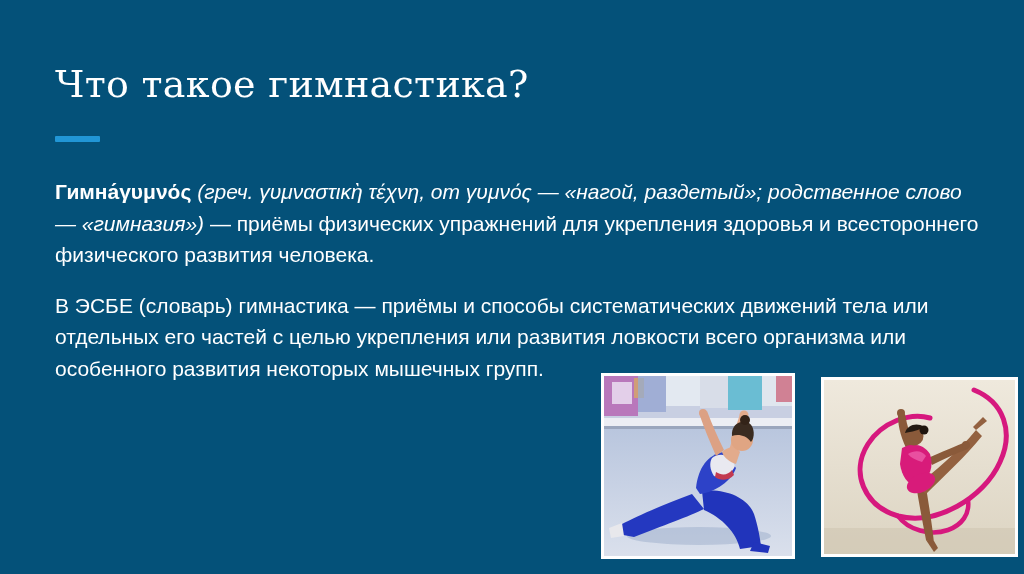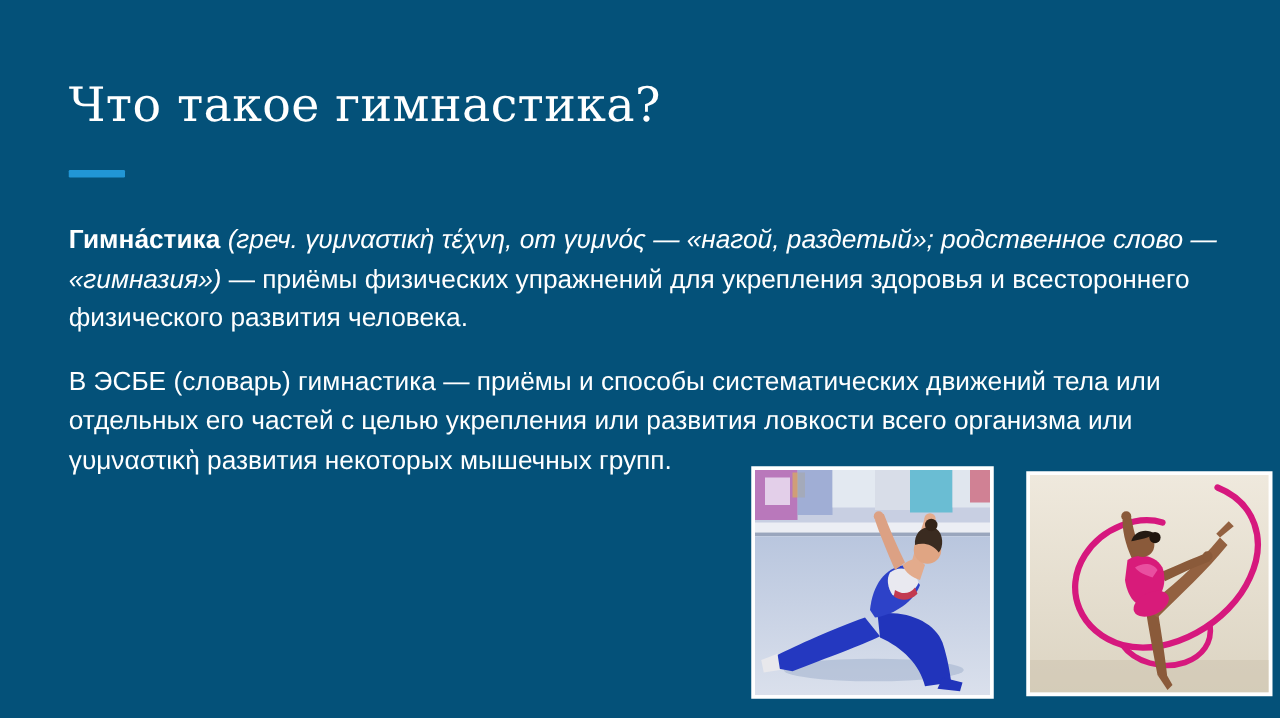--- a/index.html
+++ b/index.html
@@ -57,22 +57,22 @@
 </head>
 <body>
 
 <div class="slide">
 
   <h1 class="slide-title">Что такое гимнастика?</h1>
 
   <div class="accent-dash"></div>
 
   <div class="slide-body">
-    <p class="para"><b>Гимна́стика</b><i> (греч. γυμναστικὴ τέχνη, от γυμνός — «нагой, раздетый»; родственное слово — «гимназия»)</i><span> — приёмы физических упражнений для укрепления здоровья и всестороннего физического развития человека.</span></p>
-    <p class="para">В ЭСБЕ (словарь) гимнастика — приёмы и способы систематических движений тела или отдельных его частей с целью укрепления или развития ловкости всего организма или γυμναστικὴ развития некоторых мышечных групп.</p>
+    <p class="para"><b>Гимна́γυμνός</b><i> (греч. γυμναστικὴ τέχνη, от γυμνός — «нагой, раздетый»; родственное слово — «гимназия»)</i><span> — приёмы физических упражнений для укрепления здоровья и всестороннего физического развития человека.</span></p>
+    <p class="para">В ЭСБЕ (словарь) гимнастика — приёмы и способы систематических движений тела или отдельных его частей с целью укрепления или развития ловкости всего организма или особенного развития некоторых мышечных групп.</p>
   </div>
 
   <figure class="photo photo-acro" style="margin:0;">
     <svg viewBox="0 0 188 180" preserveAspectRatio="none">
       <defs>
         <linearGradient id="floorGrad" x1="0" y1="0" x2="0" y2="1">
           <stop offset="0" stop-color="#b9c6de"></stop>
           <stop offset="1" stop-color="#dae0ec"></stop>
         </linearGradient>
       </defs>

